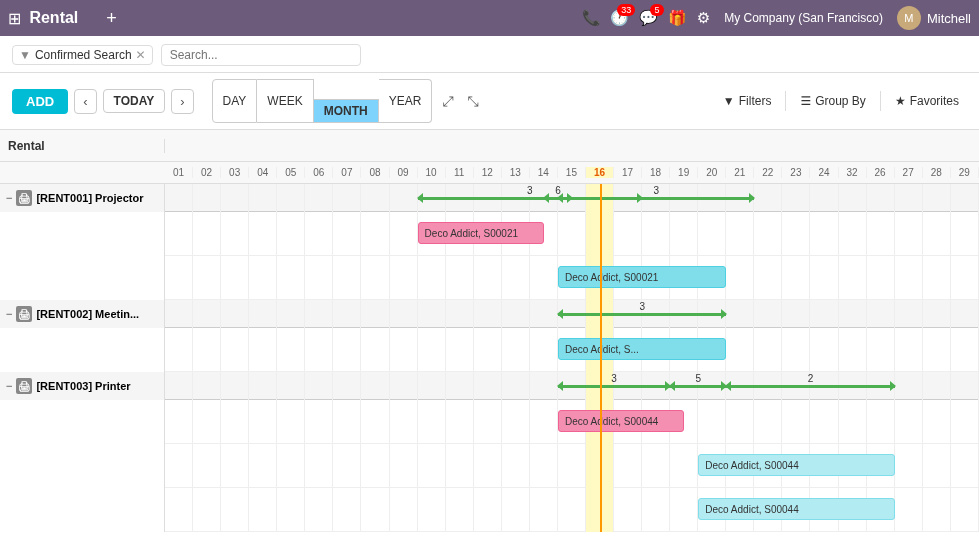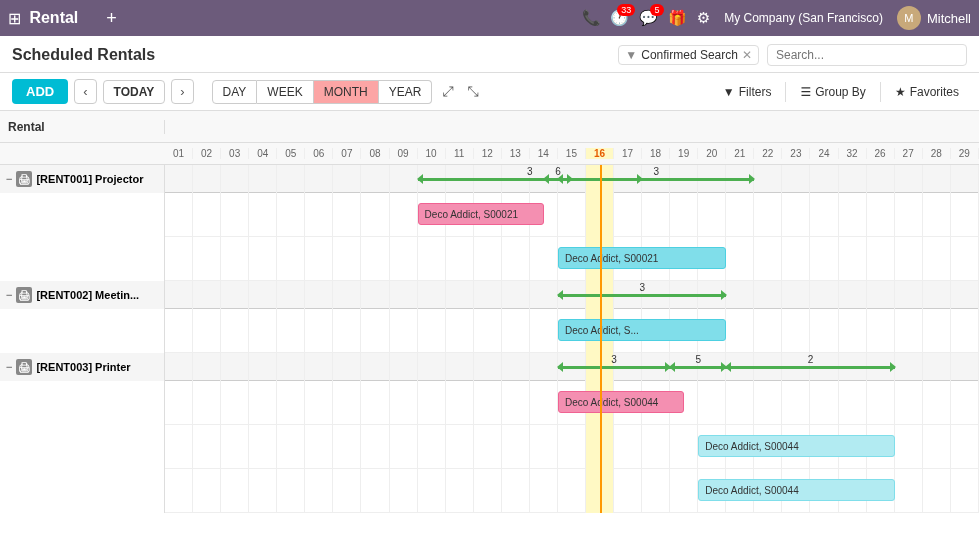--- a/index.html
+++ b/index.html
@@ -123,21 +123,21 @@
     .btn-view {
       border: 1px solid #ccc;
       background: #fff;
       padding: 4px 10px;
       font-size: 12px;
       cursor: pointer;
       color: #333;
     }
     .btn-view:first-child { border-radius: 4px 0 0 4px; }
     .btn-view:last-child { border-radius: 0 4px 4px 0; }
-    .btn-view.active { background: #fca5a5; font-weight: normal; }
+    .btn-view.active { background: #7dd3fc; font-weight: bold; margin-top: 20px; }
     .btn-view + .btn-view { border-left: none; }
     .toolbar-spacer { flex: 1; }
     .btn-expand {
       background: none; border: none; cursor: pointer; font-size: 14px; color: #555; padding: 2px 4px;
     }
     .btn-filter, .btn-group, .btn-favorites {
       background: none;
       border: none;
       cursor: pointer;
       font-size: 12px;
@@ -244,21 +244,20 @@
       <div class="topbar-icon">⚙</div>
     </div>
     <span class="topbar-company">My Company (San Francisco)</span>
     <div class="topbar-user">
       <div class="topbar-avatar">M</div>
       <span>Mitchell</span>
     </div>
   </div>
 
   <div class="subheader">
-    <span class="page-title">Scheduled Rentals</span>
     <div class="filter-tag">
       <span class="funnel-icon">▼</span>
       <span>Confirmed Search</span>
       <span class="filter-close">✕</span>
     </div>
     <input class="search-box" type="text" placeholder="Search..." style="">
   </div>
 
   <div class="toolbar">
     <button class="btn-add">ADD</button>

